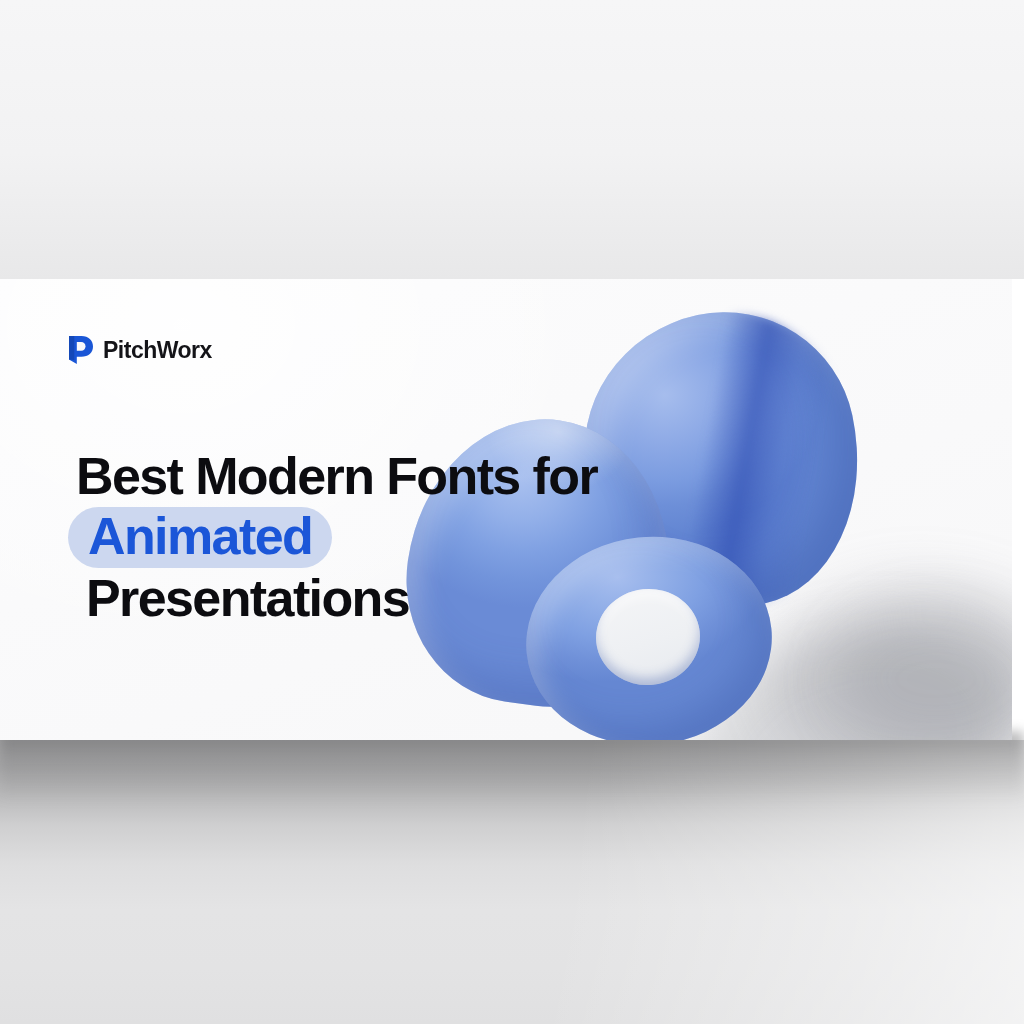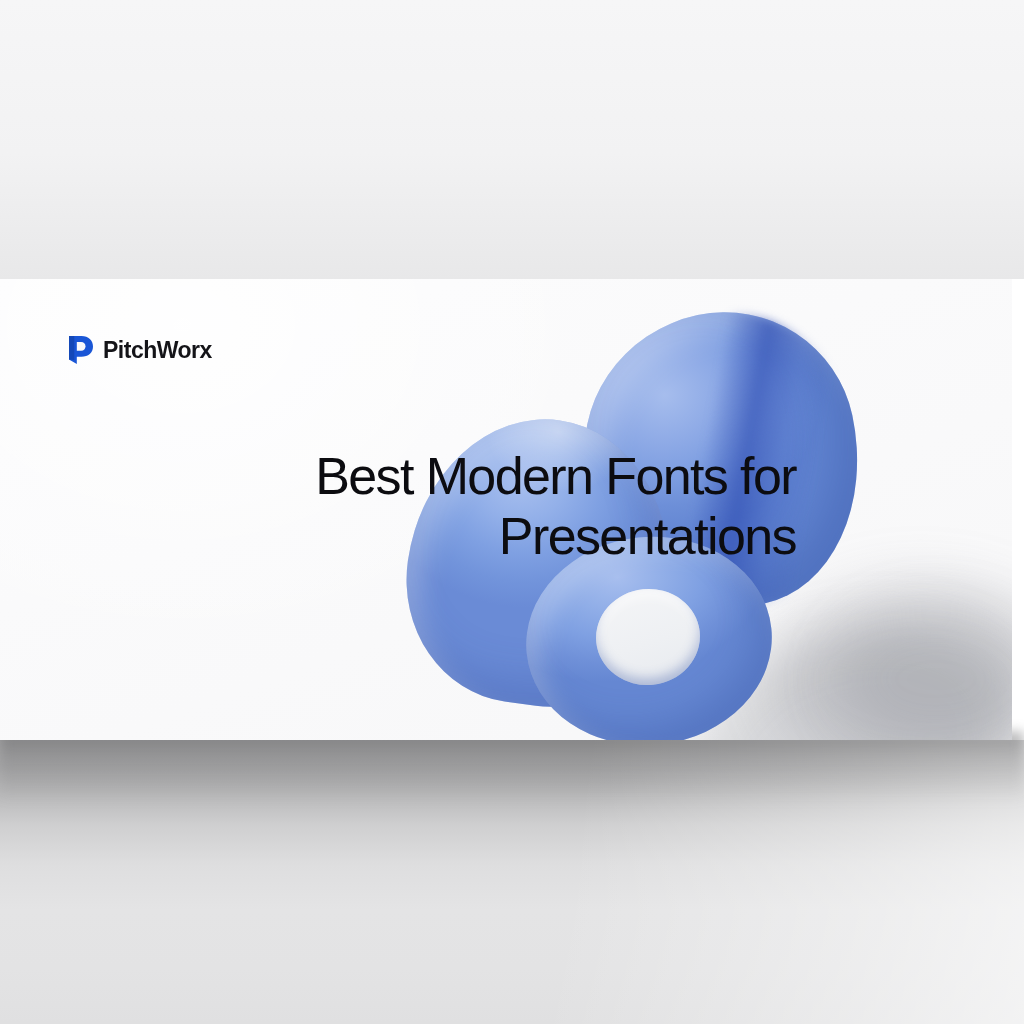--- a/index.html
+++ b/index.html
@@ -51,22 +51,22 @@
   }
 
   
   #logo { position:absolute; left:66px; top:334px; display:flex; align-items:center; gap:9px; }
   #logo-mark { width:28px; height:32px; display:block; }
   #logo-word { font-size:23px; font-weight:700; letter-spacing:-.5px; color:#141418; line-height:1; }
 
   
   #headline { position:absolute; left:76px; top:446px; width:720px; }
   .hl {
-    font-size:52px; font-weight:400; letter-spacing:-1.6px;
-    line-height:60px; color:#0c0c10; white-space:nowrap;text-align:right;
+    font-size:52px; font-weight:700; letter-spacing:-1.6px;
+    line-height:60px; color:#0c0c10; white-space:nowrap;
   }
   #hl-2 { margin-left:-8px; }
   #hl-3 { margin-left:10px; }
   .pill {
     display:inline-block; padding:3px 20px 6px 20px;
     background:#ccd7ef; border-radius:34px; color:#1b56d8;
     line-height:52px;
   }
 
   
@@ -168,16 +168,19 @@
     <svg id="logo-mark" viewBox="0 0 28 32">
       <path d="M3 2 h12.5 c7 0 11.5 4.3 11.5 10.4 0 6.2-4.6 10.3-11.7 10.3 H10.8 V30 L3 25.6 Z" fill="#1a56d6"></path>
       <path d="M3 2 h5.3 v23.9 L3 25.6 Z" fill="#1448b8"></path>
       <path d="M10.8 7.9 h4.3 c2.7 0 4.4 1.7 4.4 4.4 0 2.7-1.7 4.5-4.4 4.5 h-4.3 Z" fill="#fafafb"></path>
     </svg>
     <span id="logo-word">PitchWorx</span>
   </div>
 
   <div id="headline">
     <div class="hl" id="hl-1">Best Modern Fonts for</div>
+    <div class="hl" id="hl-2">
+      <span class="pill">Animated</span>
+    </div>
     <div class="hl" id="hl-3">Presentations</div>
   </div>
 
 </div>
 
 </body></html>

